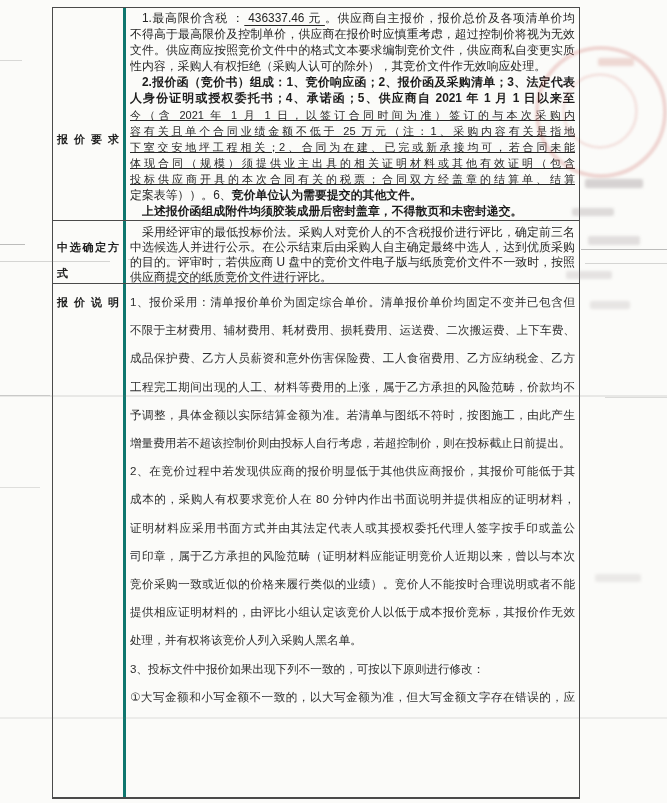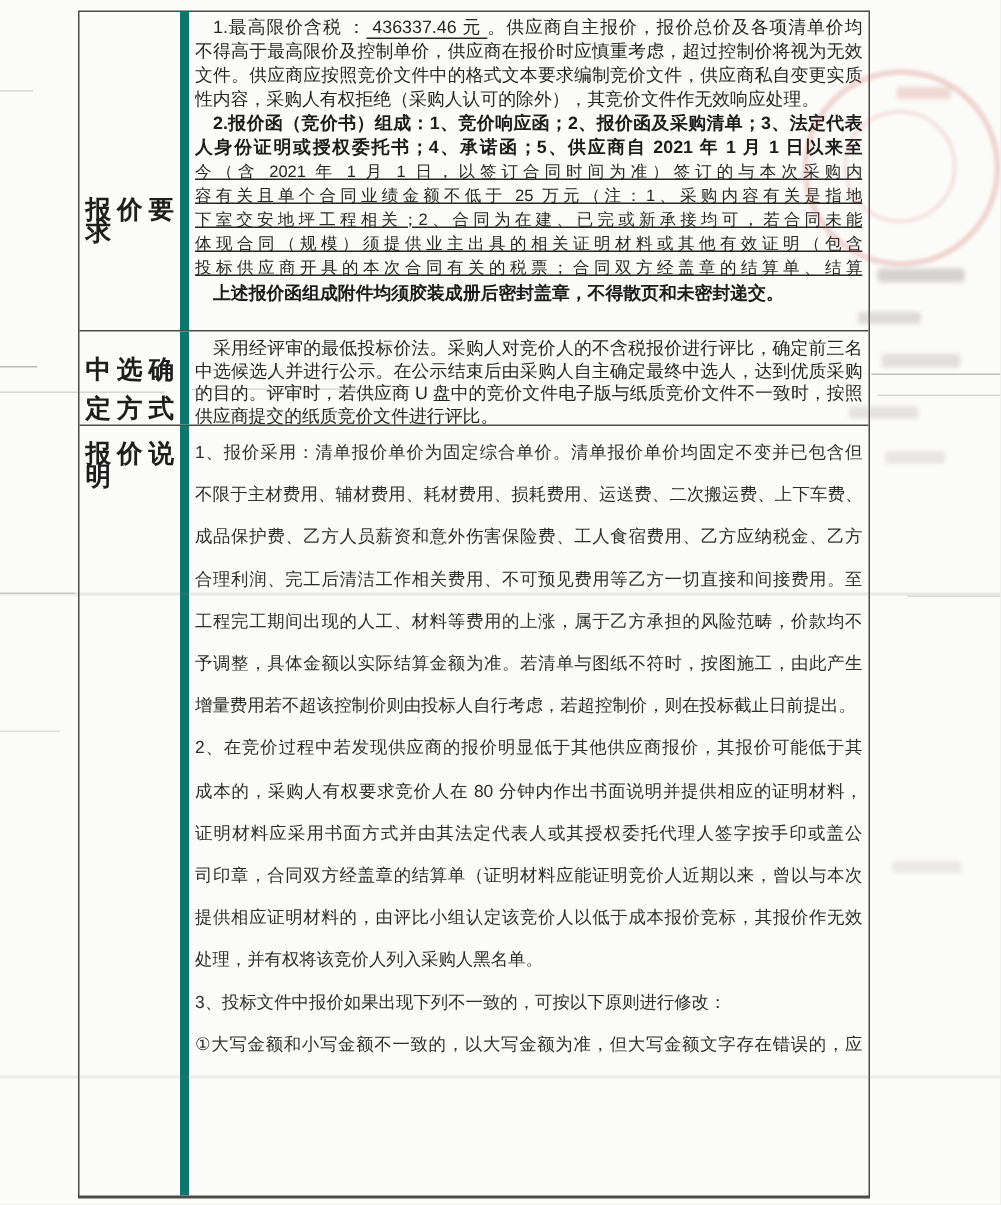--- a/index.html
+++ b/index.html
@@ -13,22 +13,22 @@
   .doc-table {
     position:absolute; left:52px; top:7px; width:528px; height:792px;
     border:1px solid #4a4a4a; border-bottom-width:2px; box-sizing:border-box;
   }
   .row { position:absolute; left:0; width:100%; display:flex; box-sizing:border-box; }
   .r1 { top:0;     height:213px; border-bottom:1px solid #4a4a4a; }
   .r2 { top:213px; height:63px;  border-bottom:1px solid #4a4a4a; }
   .r3 { top:276px; height:513px; }
   .cell { box-sizing:border-box; overflow:hidden; }
   .lbl {
-    width:73px; border-right:6px solid #0f766e; padding:0 4px;
-    font-weight:700; font-size:17px; color:#1d1d1d;
+    width:73px; border-right:3px solid #0f766e; padding:0 4px;
+    font-weight:700; font-size:11px; color:#1d1d1d;
     text-align:justify; text-align-last:justify; line-height:15px;
   }
   .r1 .lbl { padding-top:124px; }
   .r2 .lbl { padding-top:13px; line-height:26px; }
   .r3 .lbl { padding-top:11px; }
   .cnt { flex:1; padding:1px 4px 0 4px; color:#262626; }
   .r1 .cnt { line-height:16.1px; font-size:11.9px; padding-top:2px; }
   .r2 .cnt { line-height:15px;   font-size:11.9px; padding-top:4px; }
   .r3 .cnt { line-height:28.2px; font-size:11.6px; padding-top:4px; color:#2e2e2e; }
   .line { text-align:justify; text-align-last:justify; overflow:hidden; }
@@ -64,20 +64,21 @@
         <div class="line">不得高于最高限价及控制单价，供应商在报价时应慎重考虑，超过控制价将视为无效</div>
         <div class="line">文件。供应商应按照竞价文件中的格式文本要求编制竞价文件，供应商私自变更实质</div>
         <div class="line end">性内容，采购人有权拒绝（采购人认可的除外），其竞价文件作无效响应处理。</div>
         <div class="line ind b">2.报价函（竞价书）组成：1、竞价响应函；2、报价函及采购清单；3、法定代表</div>
         <div class="line b">人身份证明或授权委托书；4、承诺函；5、供应商自 2021 年 1 月 1 日以来至</div>
         <div class="line big">今（含 2021 年 1 月 1 日，以签订合同时间为准）签订的与本次采购内</div>
         <div class="line big">容有关且单个合同业绩金额不低于 25 万元（注：1、采购内容有关是指地</div>
         <div class="line big">下室交安地坪工程相关；2、合同为在建、已完或新承接均可，若合同未能</div>
         <div class="line big">体现合同（规模）须提供业主出具的相关证明材料或其他有效证明（包含</div>
         <div class="line big">投标供应商开具的本次合同有关的税票；合同双方经盖章的结算单、结算</div>
+        <div class="line end"><span>定案表等））。6、</span><span class="b">竞价单位认为需要提交的其他文件。</span></div>
         <div class="line ind b end">上述报价函组成附件均须胶装成册后密封盖章，不得散页和未密封递交。</div>
       </div>
     </div>
 
     <div class="row r2">
       <div class="cell lbl">
         <span>中选确定方式</span>
       </div>
       <div class="cell cnt">
         <div class="line ind">采用经评审的最低投标价法。采购人对竞价人的不含税报价进行评比，确定前三名</div>
@@ -88,28 +89,28 @@
     </div>
 
     <div class="row r3">
       <div class="cell lbl">
         <span>报价说明</span>
       </div>
       <div class="cell cnt">
         <div class="line">1、报价采用：清单报价单价为固定综合单价。清单报价单价均固定不变并已包含但</div>
         <div class="line">不限于主材费用、辅材费用、耗材费用、损耗费用、运送费、二次搬运费、上下车费、</div>
         <div class="line">成品保护费、乙方人员薪资和意外伤害保险费、工人食宿费用、乙方应纳税金、乙方</div>
-        <div class="line">合理利润、完工后清洁工作相关费用、不可预见费用等乙方一切直接和间接费用。至</div>
         <div class="line">工程完工期间出现的人工、材料等费用的上涨，属于乙方承担的风险范畴，价款均不</div>
         <div class="line">予调整，具体金额以实际结算金额为准。若清单与图纸不符时，按图施工，由此产生</div>
         <div class="line end">增量费用若不超该控制价则由投标人自行考虑，若超控制价，则在投标截止日前提出。</div>
         <div class="line">2、在竞价过程中若发现供应商的报价明显低于其他供应商报价，其报价可能低于其</div>
         <div class="line">成本的，采购人有权要求竞价人在 80 分钟内作出书面说明并提供相应的证明材料，</div>
         <div class="line">证明材料应采用书面方式并由其法定代表人或其授权委托代理人签字按手印或盖公</div>
-        <div class="line">司印章，合同双方经盖章的结算单（证明材料应能证明竞价人近期以来，曾以与本次</div>
+        <div class="line">司印章，属于乙方承担的风险范畴（证明材料应能证明竞价人近期以来，曾以与本次</div>
+        <div class="line">竞价采购一致或近似的价格来履行类似的业绩）。竞价人不能按时合理说明或者不能</div>
         <div class="line">提供相应证明材料的，由评比小组认定该竞价人以低于成本报价竞标，其报价作无效</div>
         <div class="line end">处理，并有权将该竞价人列入采购人黑名单。</div>
         <div class="line end">3、投标文件中报价如果出现下列不一致的，可按以下原则进行修改：</div>
         <div class="line">①大写金额和小写金额不一致的，以大写金额为准，但大写金额文字存在错误的，应</div>
       </div>
     </div>
   </div>
 
   <div class="art seal-ring" style="left:535px; top:46px; width:124px; height:124px;"></div>
   <div class="art seal-ring inner" style="left:562px; top:73px; width:70px; height:70px;"></div>

